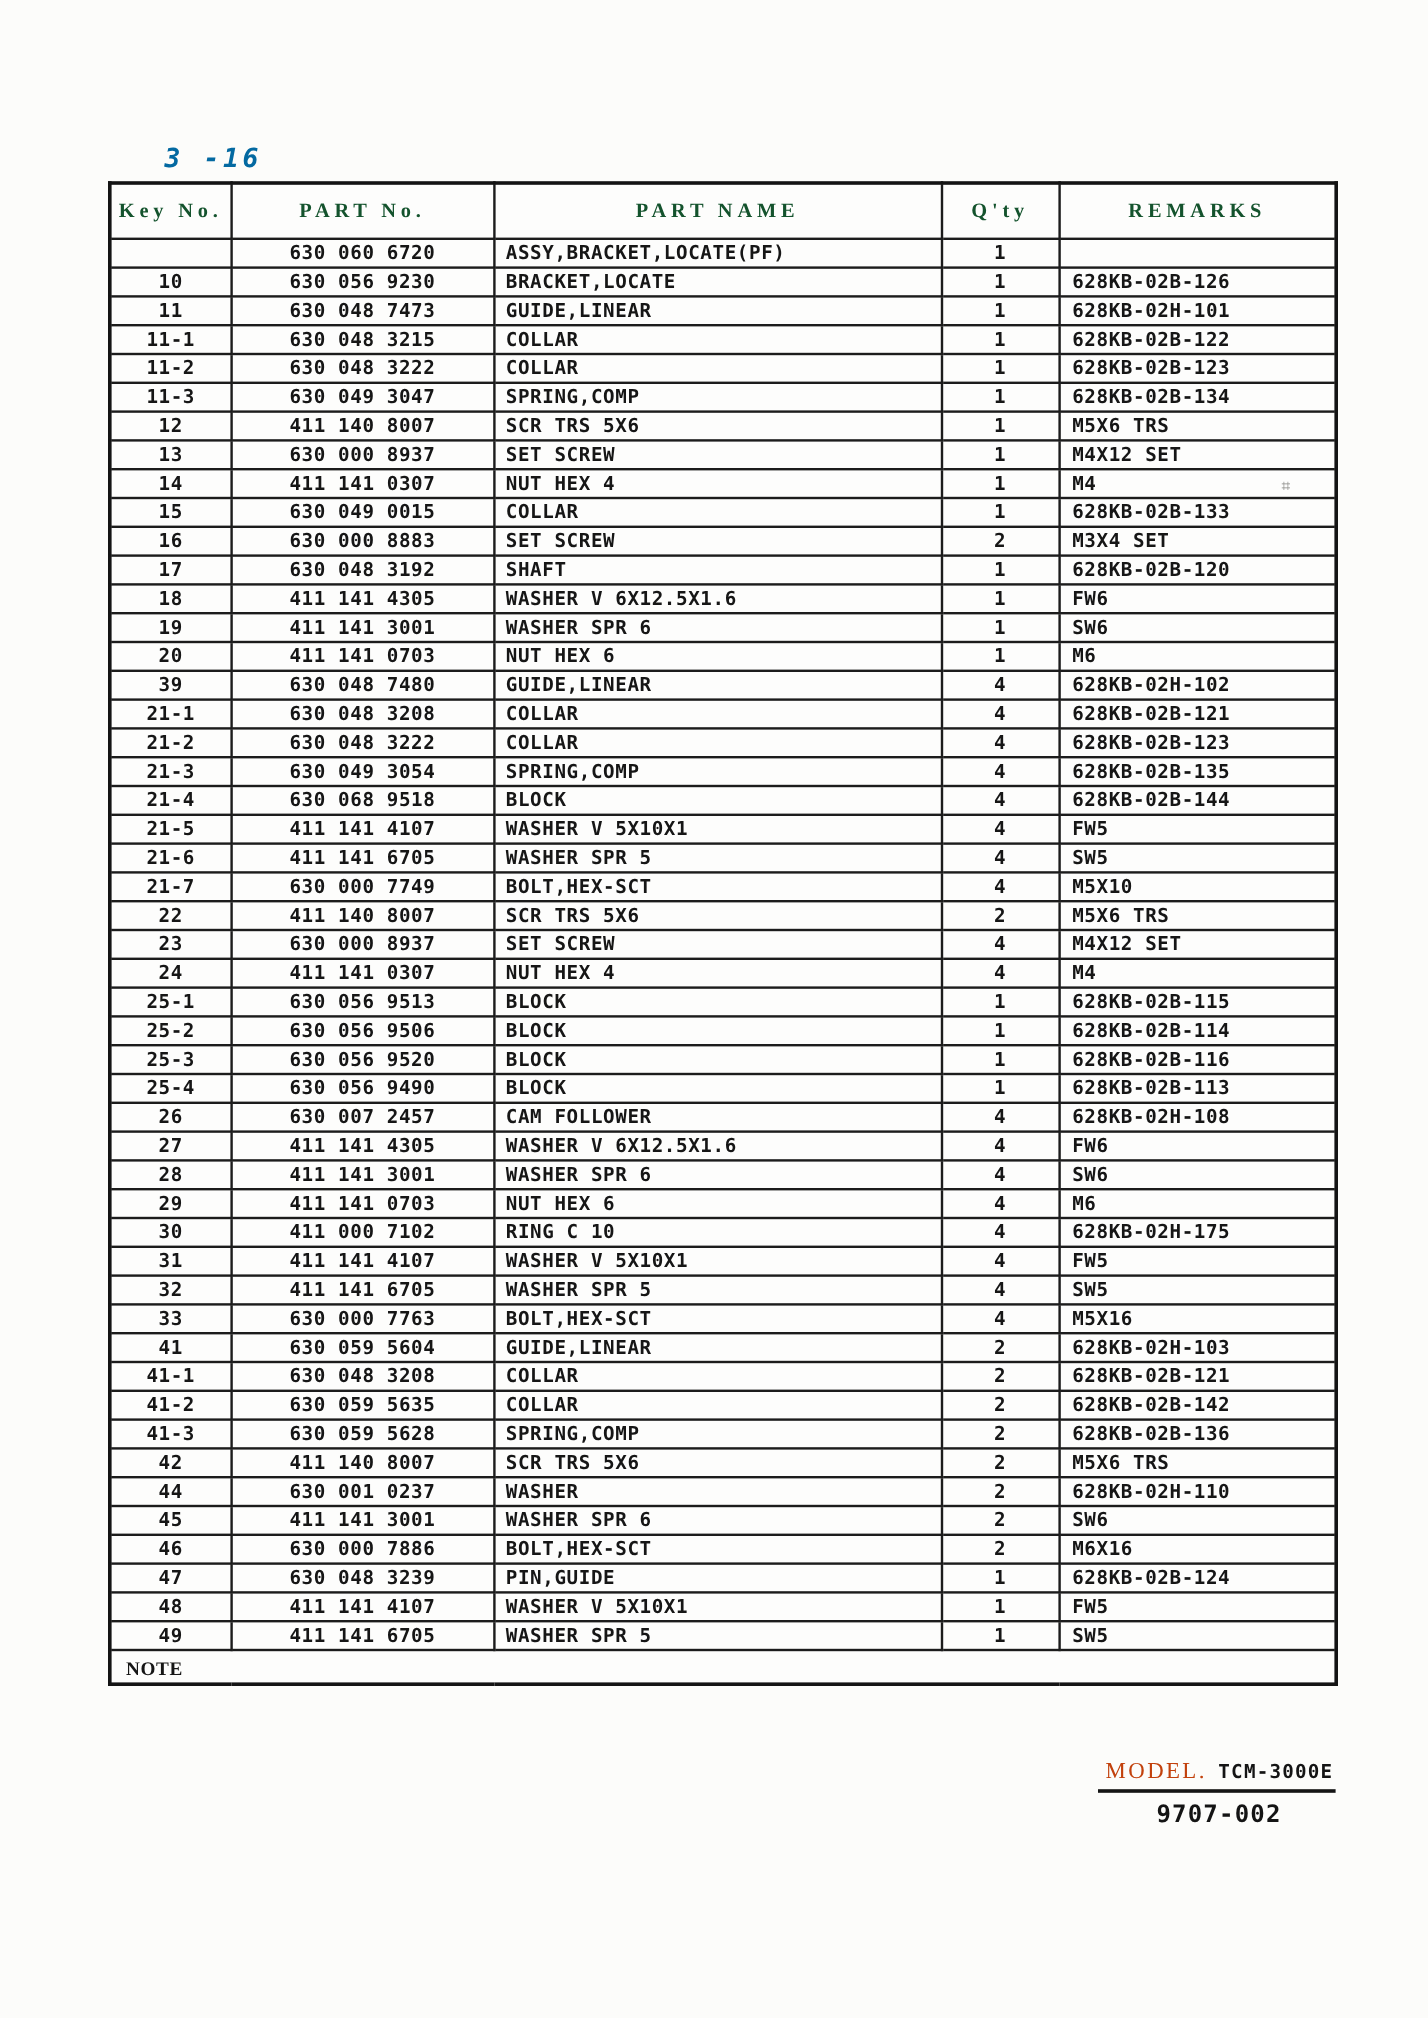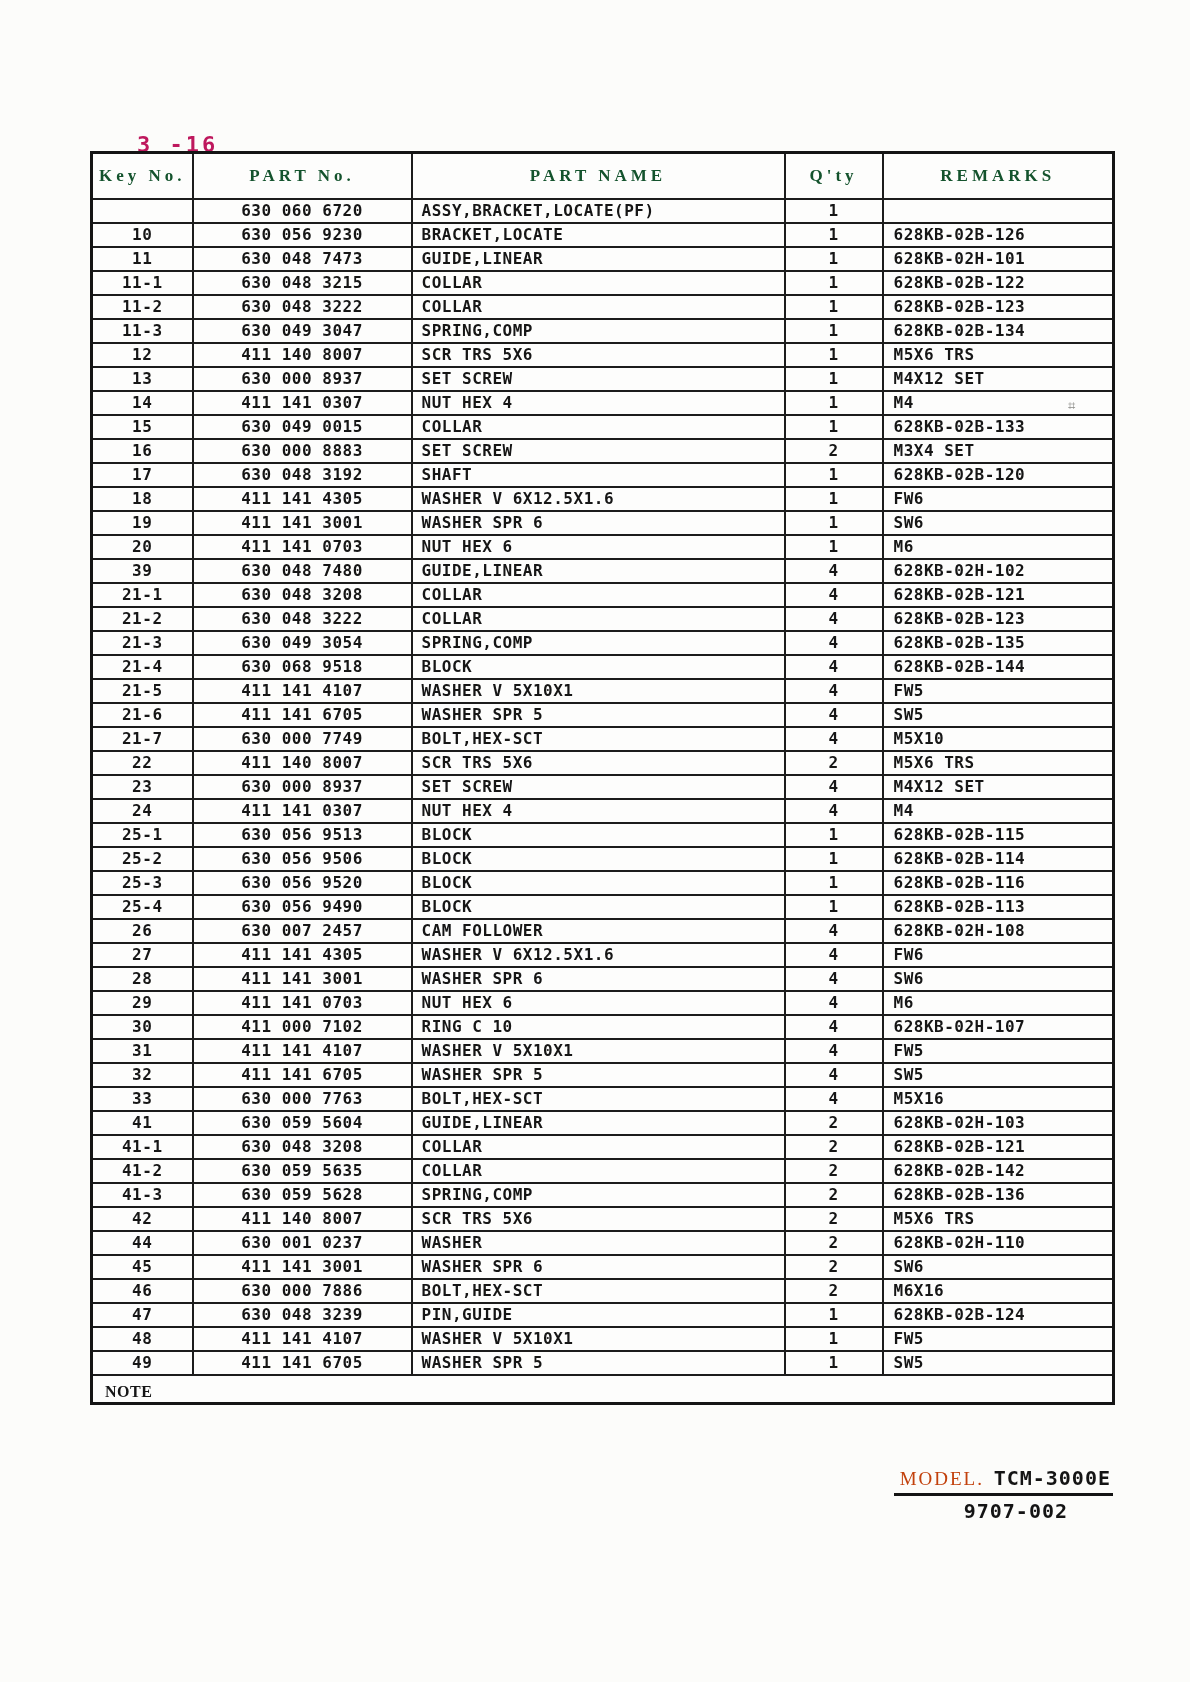--- a/index.html
+++ b/index.html
@@ -10,25 +10,26 @@
   }
   .page{
     position:relative;
     width:1190px;height:1682px;
     background:#fcfcfa;
     color:#1b1b1b;
     overflow:hidden;
   }
   .page-label{
     position:absolute;
-    left:137px;top:132px;
+    left:137px;top:120px;
     font-family:"DejaVu Sans Mono", monospace;
     font-size:22px;font-weight:bold;
     letter-spacing:3px;
-    color:#be185d;
+    color:#0369a1;
+    font-style:italic;
   }
   table.parts{
     position:absolute;
     left:90px;top:151px;
     width:1022px;
     border-collapse:collapse;
     table-layout:fixed;
     background:#fdfdfc;
     border:3px solid #141414;
   }
@@ -77,21 +78,21 @@
     white-space:nowrap;
   }
   .footer-model .model-label{
     font-family:"Liberation Serif", serif;
     font-size:19px;
     letter-spacing:2px;
     color:#c2410c;
   }
   .footer-model .model-value{
     font-family:"DejaVu Sans Mono", monospace;
-    font-size:20px;
+    font-size:16px;
     font-weight:bold;
     letter-spacing:1px;
     color:#141414;
   }
   .footer-doc{
     position:absolute;
     top:1499px;right:122px;
     font-family:"DejaVu Sans Mono", monospace;
     font-size:20px;
     font-weight:bold;
@@ -366,21 +367,21 @@
           <td class="col-part">411 141 0703</td>
           <td class="col-name">NUT HEX 6</td>
           <td class="col-qty">4</td>
           <td class="col-rem">M6</td>
         </tr>
         <tr>
           <td class="col-key">30</td>
           <td class="col-part">411 000 7102</td>
           <td class="col-name">RING C 10</td>
           <td class="col-qty">4</td>
-          <td class="col-rem">628KB-02H-107</td>
+          <td class="col-rem">628KB-02H-175</td>
         </tr>
         <tr>
           <td class="col-key">31</td>
           <td class="col-part">411 141 4107</td>
           <td class="col-name">WASHER V 5X10X1</td>
           <td class="col-qty">4</td>
           <td class="col-rem">FW5</td>
         </tr>
         <tr>
           <td class="col-key">32</td>

